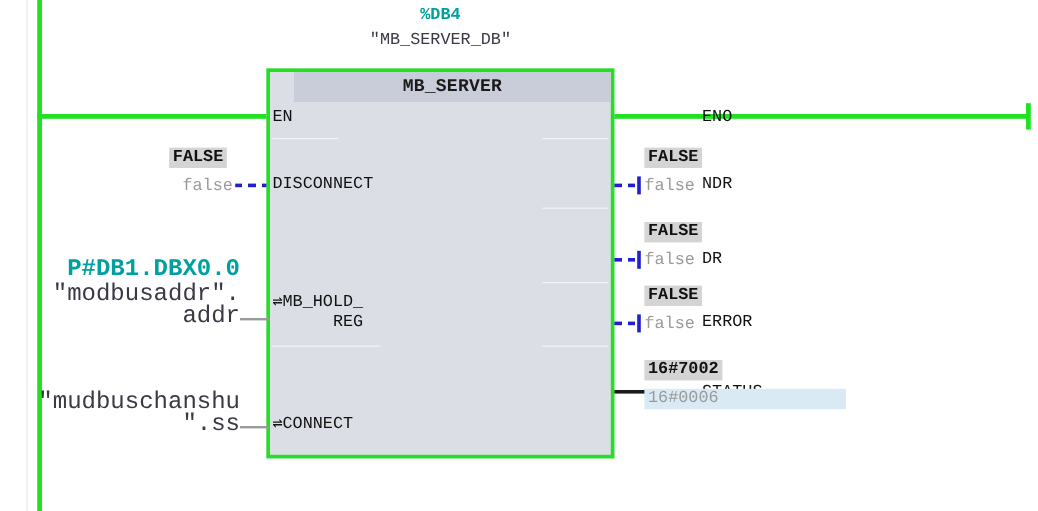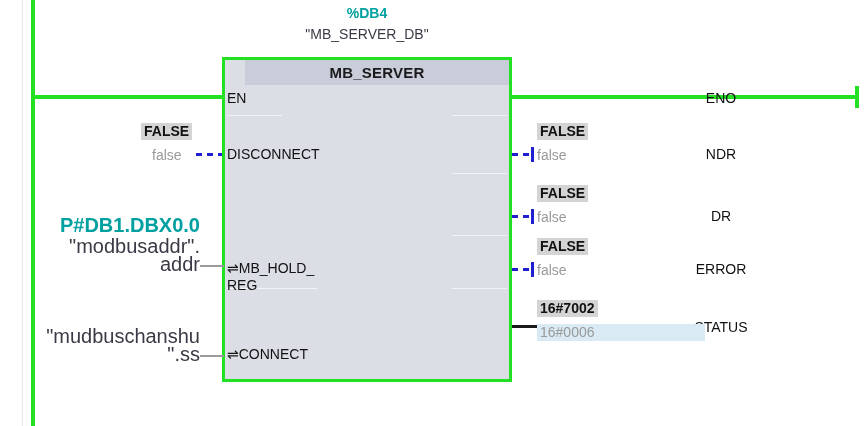--- a/index.html
+++ b/index.html
@@ -5,21 +5,21 @@
   html, body {
     margin: 0;
     padding: 0;
     background: #ffffff;
   }
   #canvas {
     position: relative;
     width: 865px;
     height: 426px;
     background: #ffffff;
-    font-family: Liberation Sans, sans-serif;
+    font-family: Liberation Mono, monospace;
     overflow: hidden;
   }
 
   
   .rail-thin {
     position: absolute;
     background: #e9e9e9;
   }
   .rail {
     position: absolute;
@@ -77,21 +77,21 @@
 
   
   .pin {
     position: absolute;
     font-size: 14px;
     color: #111111;
     white-space: pre-line;
     line-height: 17px;
   }
   .pin.left  { left: 227px; text-align: left; }
-  .pin.right { right: 0; width: 280px; text-align: center; padding-right: 8px; box-sizing: border-box; }
+  .pin.right { right: 0; width: 280px; text-align: left; padding-right: 8px; box-sizing: border-box; }
 
   
   .pin-rule {
     position: absolute;
     height: 1px;
     background: #f2f3f7;
   }
 
   
   .operand {
@@ -179,21 +179,21 @@
 
   <div class="pin-rule" style="left:227px; top:115px; width:55px;"></div>
   <div class="pin-rule" style="left:452px; top:115px; width:55px;"></div>
   <div class="pin-rule" style="left:452px; top:173px; width:55px;"></div>
   <div class="pin-rule" style="left:452px; top:235px; width:55px;"></div>
   <div class="pin-rule" style="left:452px; top:288px; width:55px;"></div>
   <div class="pin-rule" style="left:227px; top:288px; width:90px;"></div>
 
   <div class="pin left" style="top:90px;">EN</div>
   <div class="pin left" style="top:146px;">DISCONNECT</div>
-  <div class="pin left" style="top:260px;">⇌MB_HOLD_
+  <div class="pin left" style="top:244px;text-align:right;">⇌MB_HOLD_
 REG</div>
   <div class="pin left" style="top:346px;">⇌CONNECT</div>
 
   <div class="pin right" style="top:90px;">ENO</div>
   <div class="pin right" style="top:146px;">NDR</div>
   <div class="pin right" style="top:208px;">DR</div>
   <div class="pin right" style="top:261px;">ERROR</div>
   <div class="pin right" style="top:319px;">STATUS</div>
 
   <div class="val-badge" style="left:141px; top:123px;">FALSE</div>

